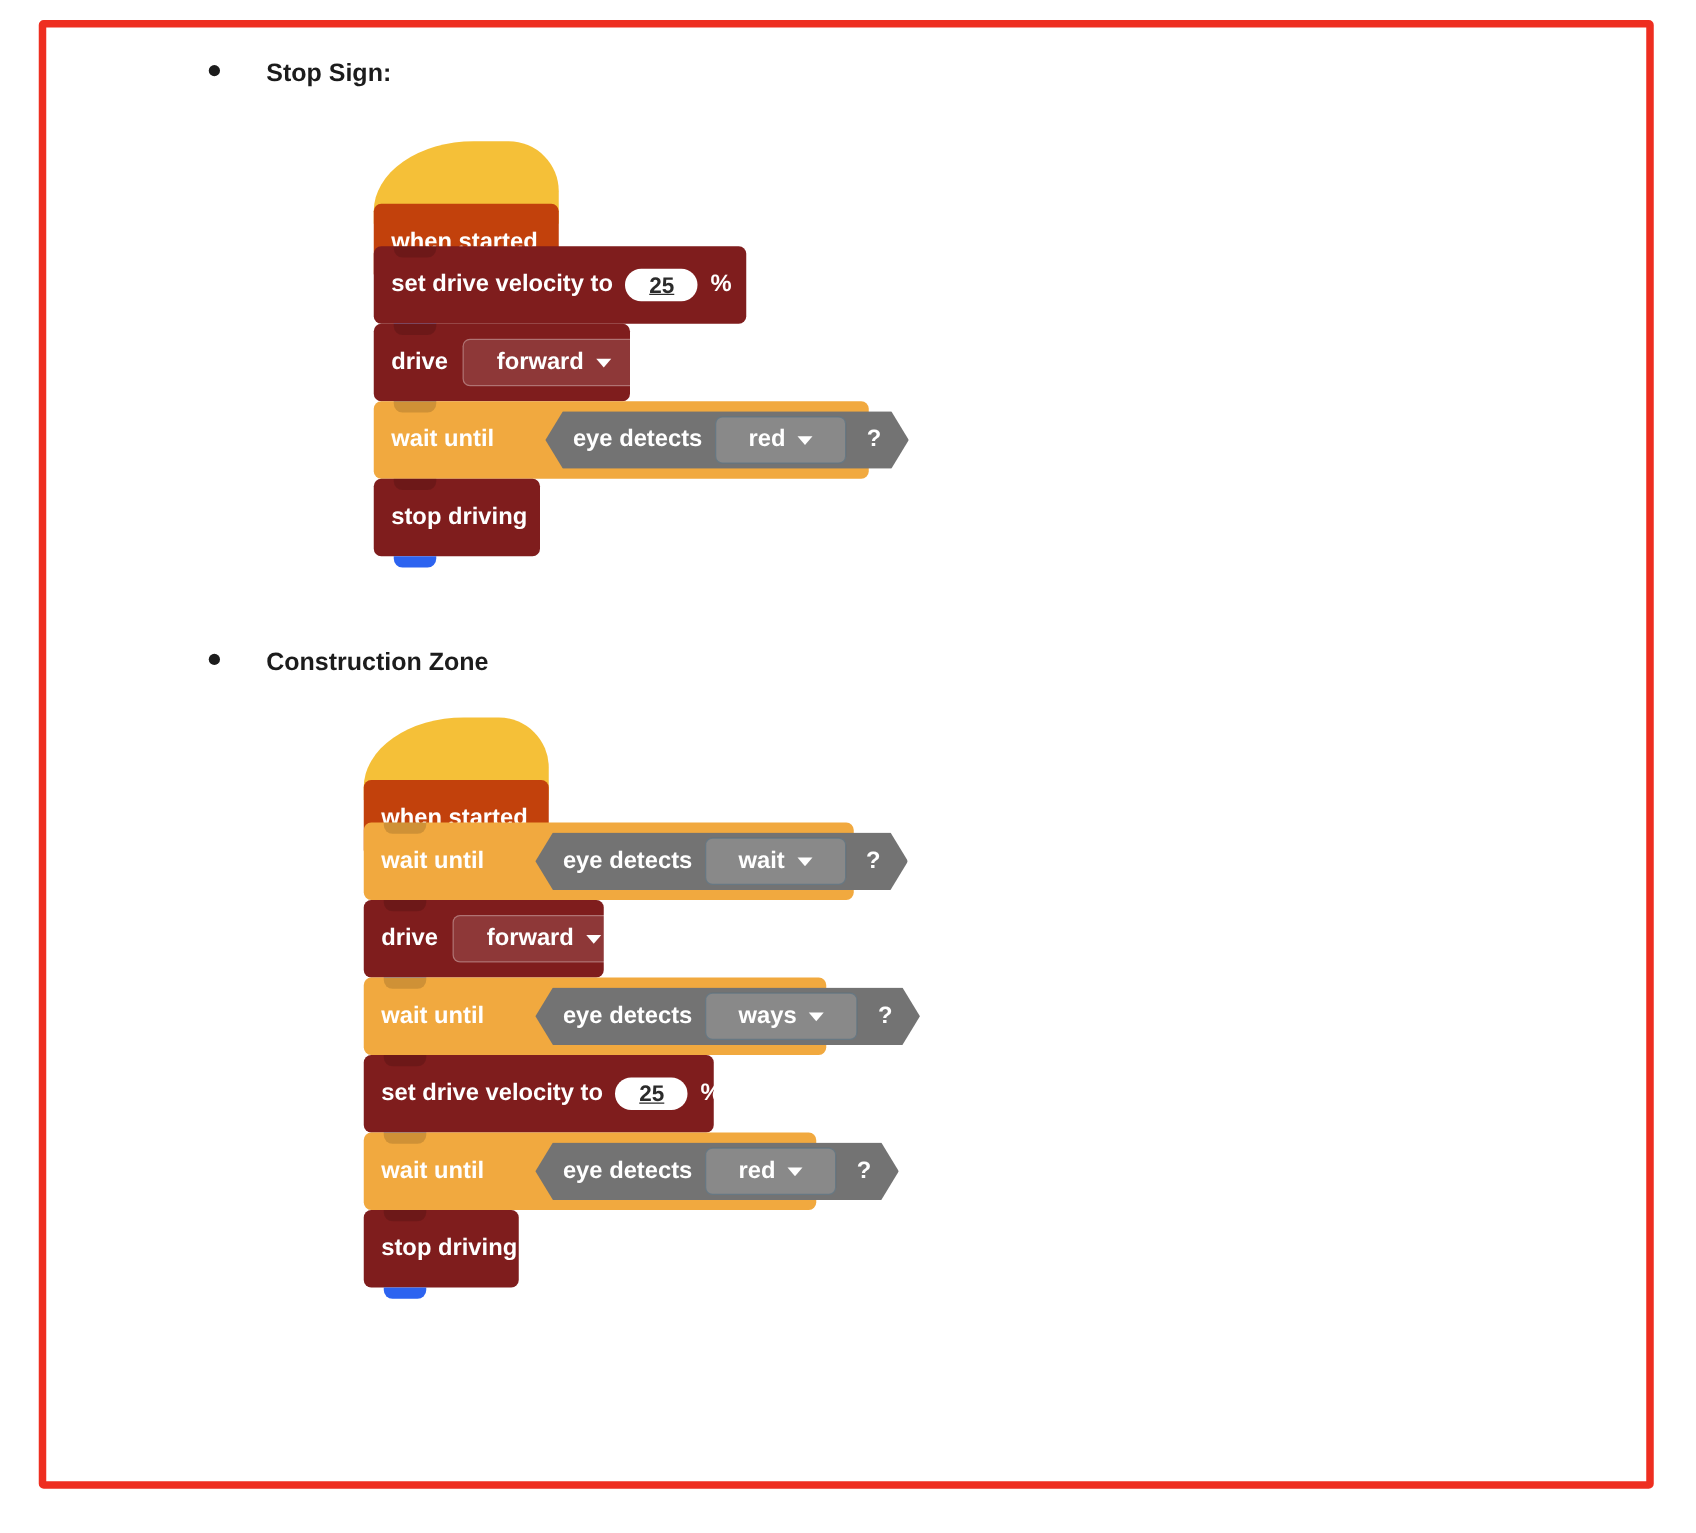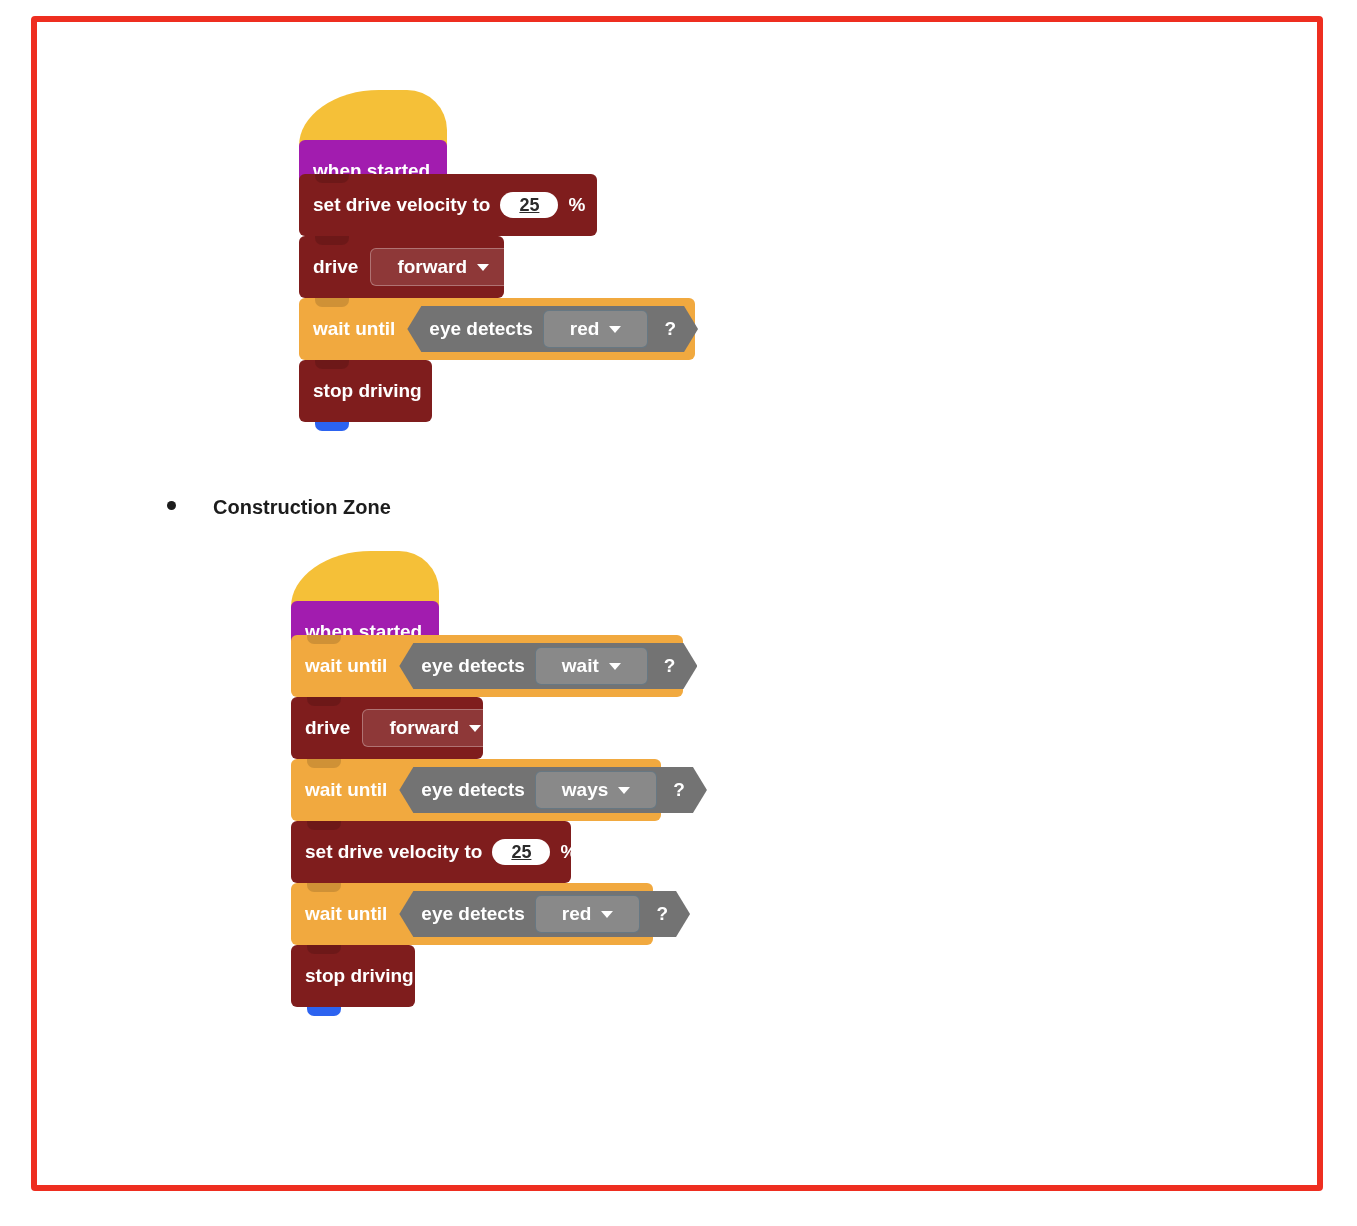--- a/index.html
+++ b/index.html
@@ -111,42 +111,42 @@
     top: 100%;
     width: 34px;
     height: 9px;
     border-bottom-left-radius: 7px;
     border-bottom-right-radius: 7px;
     background: inherit;
     pointer-events: none;
   }
 
   .c-motion  { background: #7f1d1d; }
-  .c-control { background: #f1a93f; }
+  .c-control { background: #f1a93f; gap: 29px; }
 
   
   .hat {
     position: absolute;
     left: 0; top: 0;
     width: 148px;
     height: 112px;
   }
   .hat .hat-top {
     position: absolute;
     left: 0; top: 0;
     width: 148px; height: 66px;
     background: #f5c038;
     border-top-left-radius: 80px 56px;
     border-top-right-radius: 40px 40px;
   }
   .hat .hat-bot {
     position: absolute;
     left: 0; top: 50px;
     width: 148px; height: 62px;
-    background: #a21caf;
+    background: #c2410c;
     border-radius: 6px;
     display: flex;
     align-items: center;
     padding-left: 14px;
     box-sizing: border-box;
     color: #ffffff;
     font-size: 19px;
     font-weight: bold;
   }
   .hat .nub-bottom {
@@ -223,20 +223,24 @@
   .label-txt { display: inline-block; }
 </style>
 </head>
 <body>
 
 <div class="page-frame">
   <div class="doc-body">
 
 
 
+    <div class="bullet-row">
+      <span class="bullet-dot"></span>
+      <span class="bullet-label">Stop Sign:</span>
+    </div>
 
     <div class="stack stack-1">
 
       <div class="hat" style="top:0px;">
         <div class="hat-top"></div>
         <div class="hat-bot">when started</div>
         <div class="nub-bottom"></div>
       </div>
 
       <div class="blk c-motion" style="left:0px; top:84px; width:298px;">

